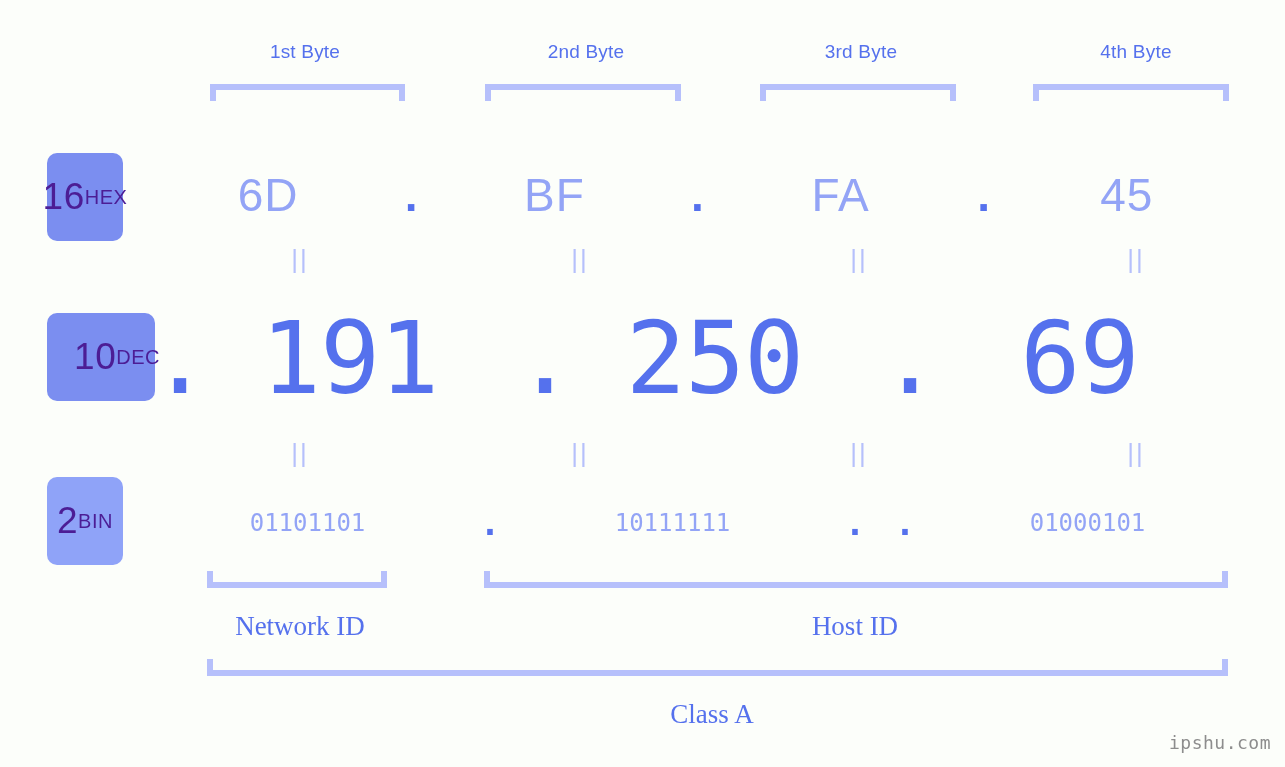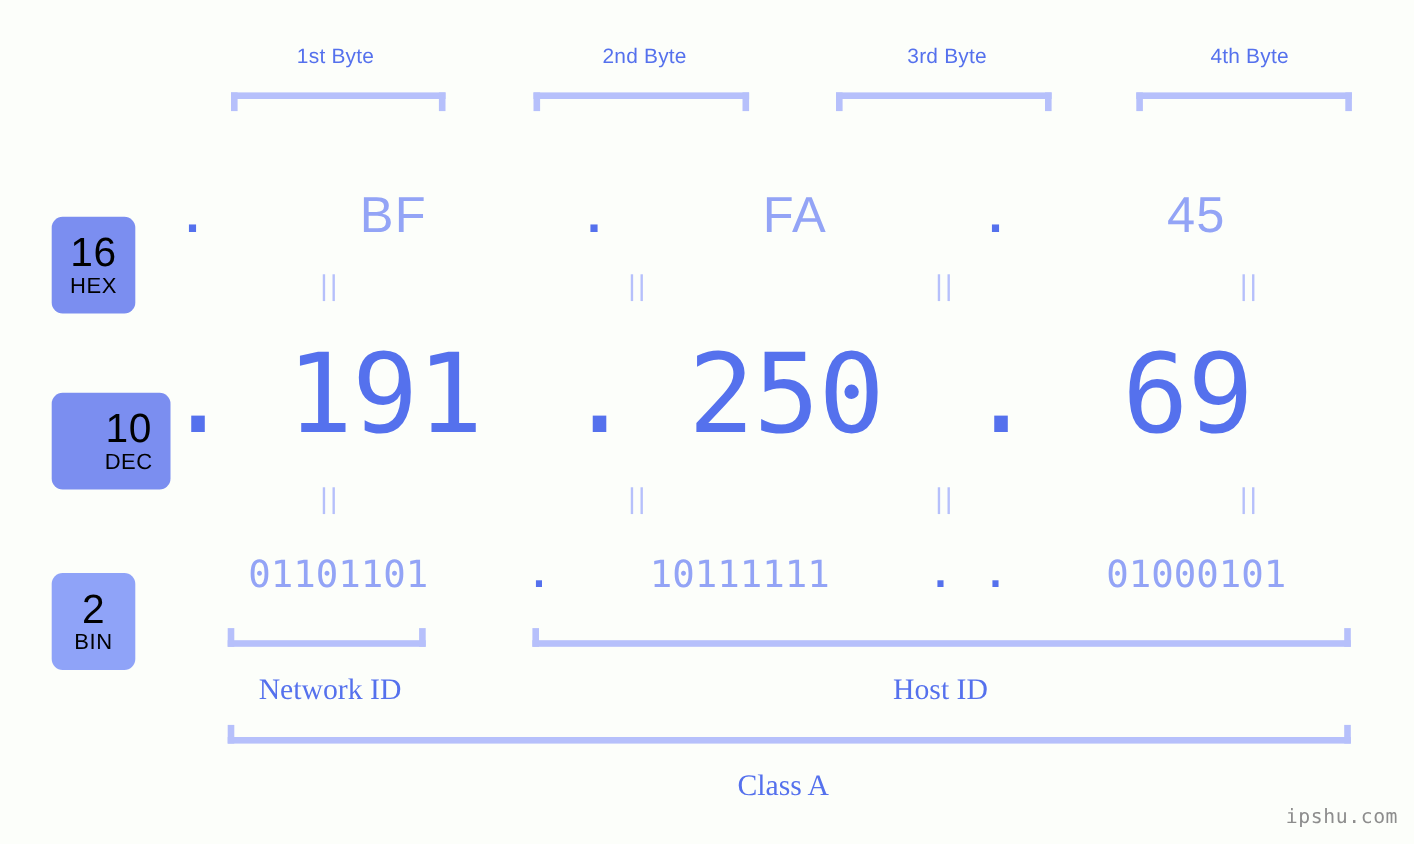--- a/index.html
+++ b/index.html
@@ -52,28 +52,27 @@
     border-top: none;
     height: 17px;
   }
 
   
   .badge {
     position: absolute;
     left: 47px;
     width: 76px;
     border-radius: 10px;
-    color: #000000;
+    color: #4c1d95;
     text-align: center;
     font-family: "Liberation Sans", sans-serif;
     display: flex;
-    flex-direction: column;
+    flex-direction: row;
     align-items: center;
     justify-content: center;
-    margin-top: 44px;
   }
   .badge .num {
     font-size: 37px;
     line-height: 38px;
     font-weight: 400;
     letter-spacing: 0.5px;
   }
   .badge .sub {
     font-size: 20px;
     line-height: 22px;
@@ -136,21 +135,21 @@
     font-size: 100px;
     line-height: 126px;
     color: #5571ed;
     font-family: "DejaVu Sans Mono", monospace;
     font-weight: 400;
   }
 
   
   #row-bin { top: 492px; height: 62px; }
   #row-bin .cell {
-    font-size: 34px;
+    font-size: 24px;
     line-height: 62px;
     color: #93a4f6;
     font-family: "DejaVu Sans Mono", monospace;
     letter-spacing: 0px;
   }
   #row-bin .sep {
     width: 50px;
     font-size: 34px;
     line-height: 72px;
     color: #5571ed;
@@ -218,20 +217,21 @@
   <div class="badge" id="badge-dec">
     <span class="num">10</span>
     <span class="sub">DEC</span>
   </div>
   <div class="badge" id="badge-bin">
     <span class="num">2</span>
     <span class="sub">BIN</span>
   </div>
 
   <div class="row" id="row-hex">
+    <span class="cell">6D</span>
     <span class="sep">.</span>
     <span class="cell">BF</span>
     <span class="sep">.</span>
     <span class="cell">FA</span>
     <span class="sep">.</span>
     <span class="cell">45</span>
   </div>
 
   <div class="eq eq-row1" style="left:280px;">||</div>
   <div class="eq eq-row1" style="left:560px;">||</div>

